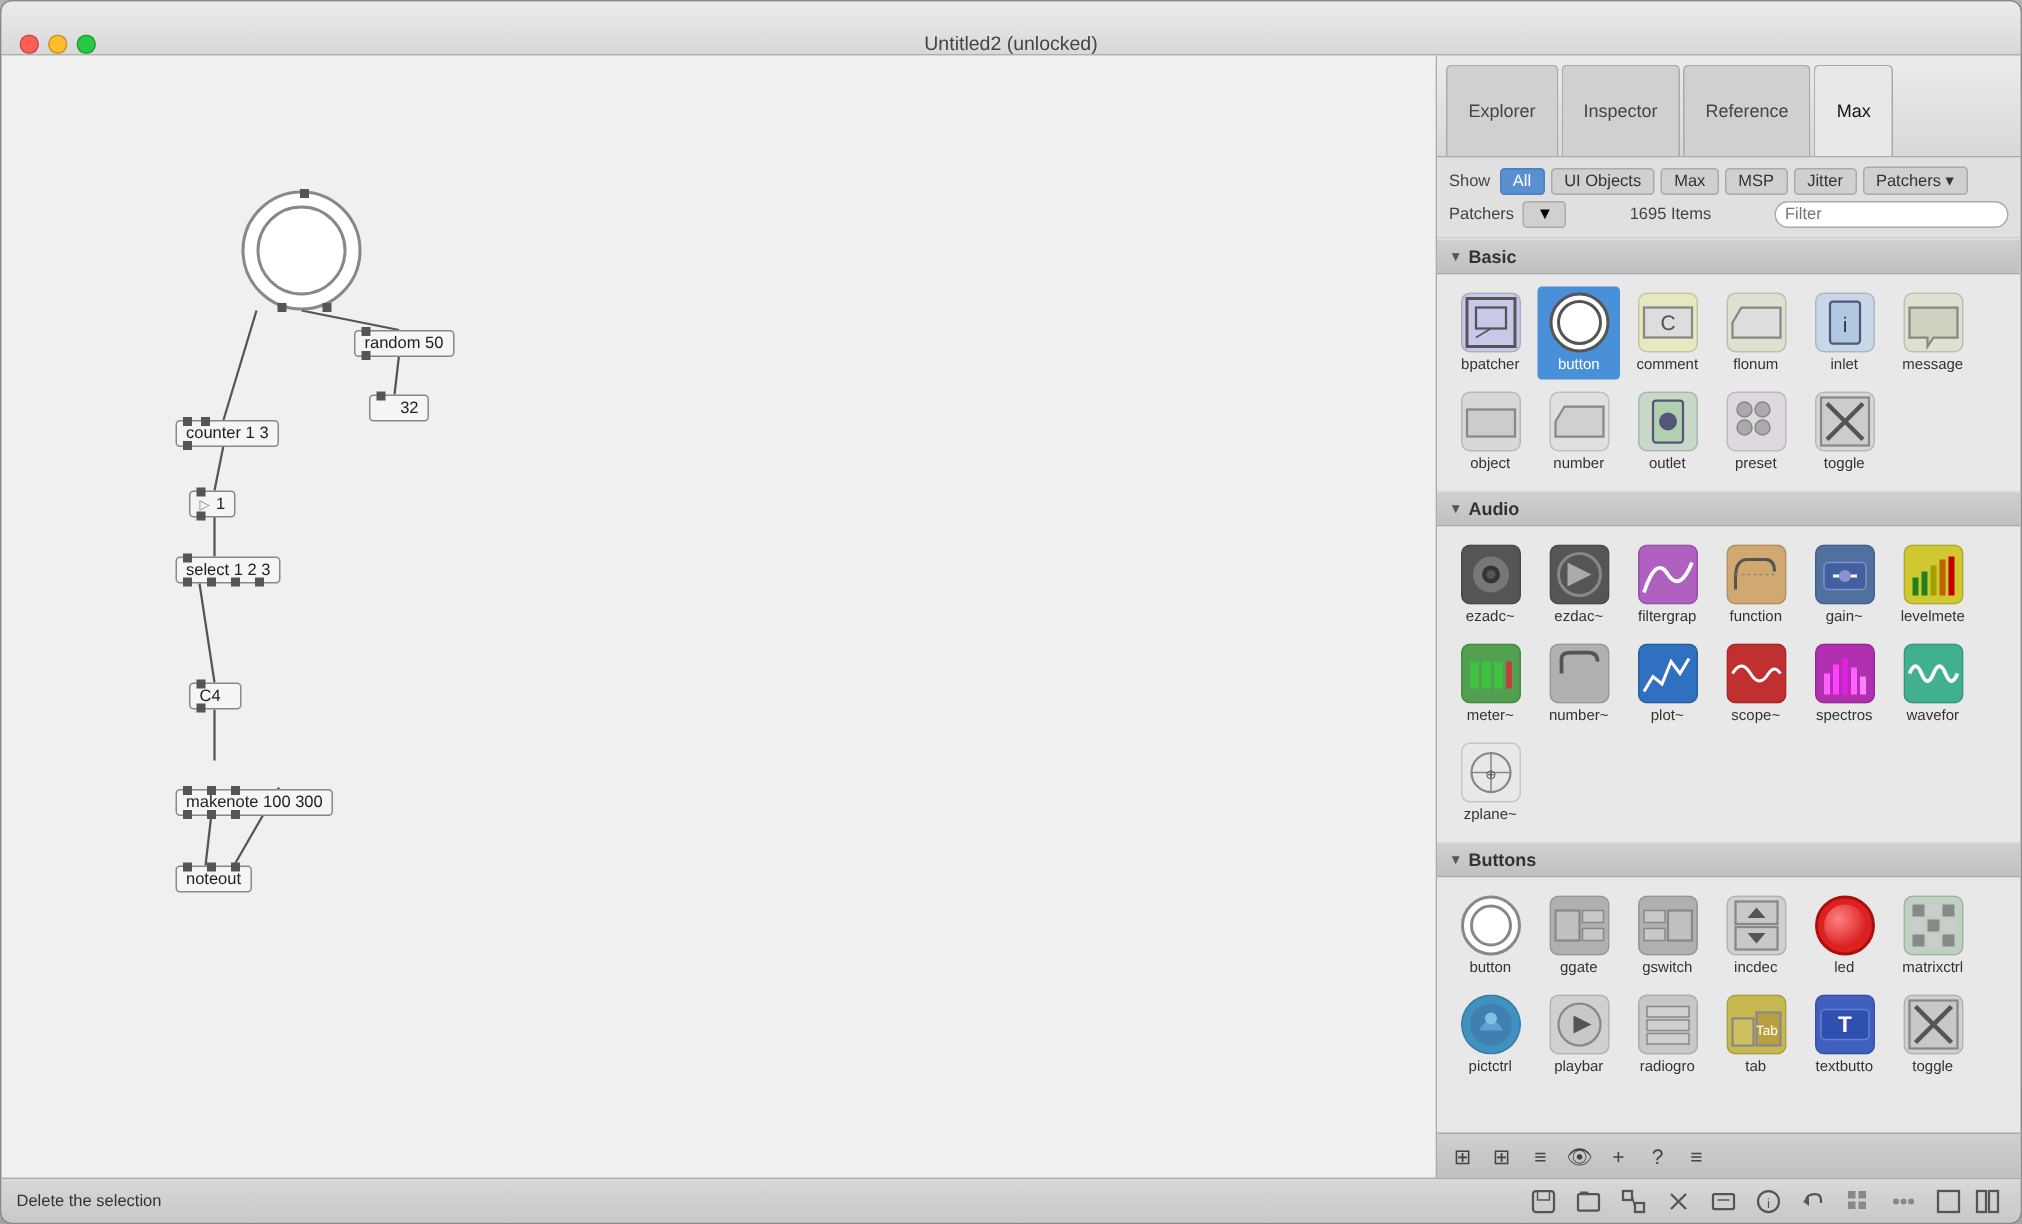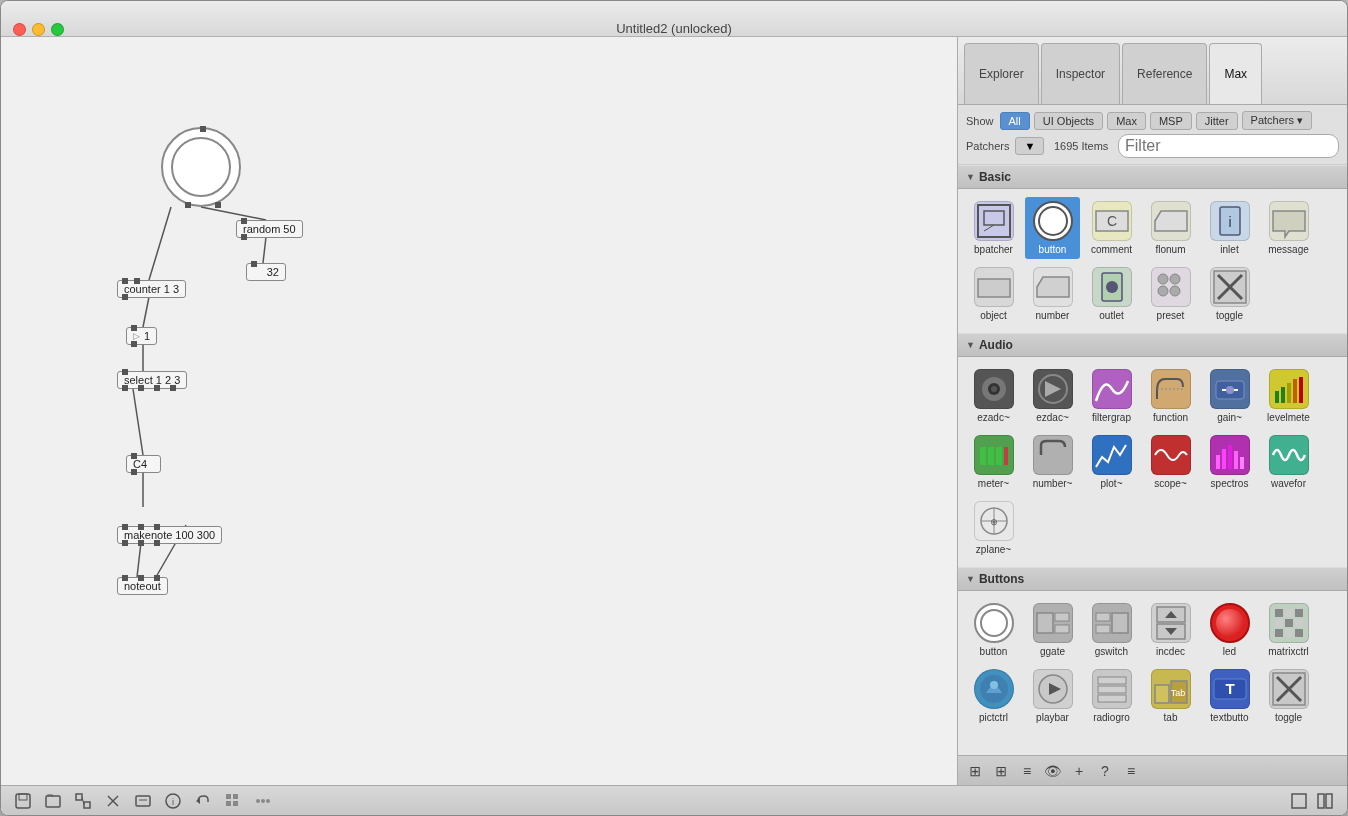--- a/index.html
+++ b/index.html
@@ -218,21 +218,21 @@
     .items-count {
       font-size: 11px;
       color: #444;
       flex: 1;
       text-align: center;
     }
 
     .search-box {
       flex: 1;
       padding: 2px 6px;
-      font-size: 16px;
+      font-size: 11px;
       border: 1px solid #aaa;
       border-radius: 10px;
       background: white;
       outline: none;
     }
 
     
     .category-section {
       margin-bottom: 0;
     }
@@ -900,20 +900,21 @@
         <div class="panel-bottom-icon">≡</div>
         <div class="panel-bottom-icon">👁</div>
         <div class="panel-bottom-icon">+</div>
         <div class="panel-bottom-icon">?</div>
         <div class="panel-bottom-icon">≡</div>
       </div>
     </div>
   </div>
 
   <div class="status-bar">
+    <span class="status-text">Delete the selection</span>
     <div class="toolbar-icon">
       <svg width="18" height="18" viewBox="0 0 18 18">
           <rect x="2" y="2" width="14" height="14" rx="2" fill="none" stroke="#555" stroke-width="1.5"></rect>
           <rect x="5" y="2" width="8" height="6" fill="none" stroke="#555" stroke-width="1"></rect>
         </svg>
     </div>
     <div class="toolbar-icon">
       <svg width="18" height="18" viewBox="0 0 18 18">
           <rect x="2" y="4" width="14" height="11" rx="1" fill="none" stroke="#555" stroke-width="1.5"></rect>
           <path d="M4,4 L4,3 L8,3 L9,4" fill="none" stroke="#555" stroke-width="1.2"></path>

